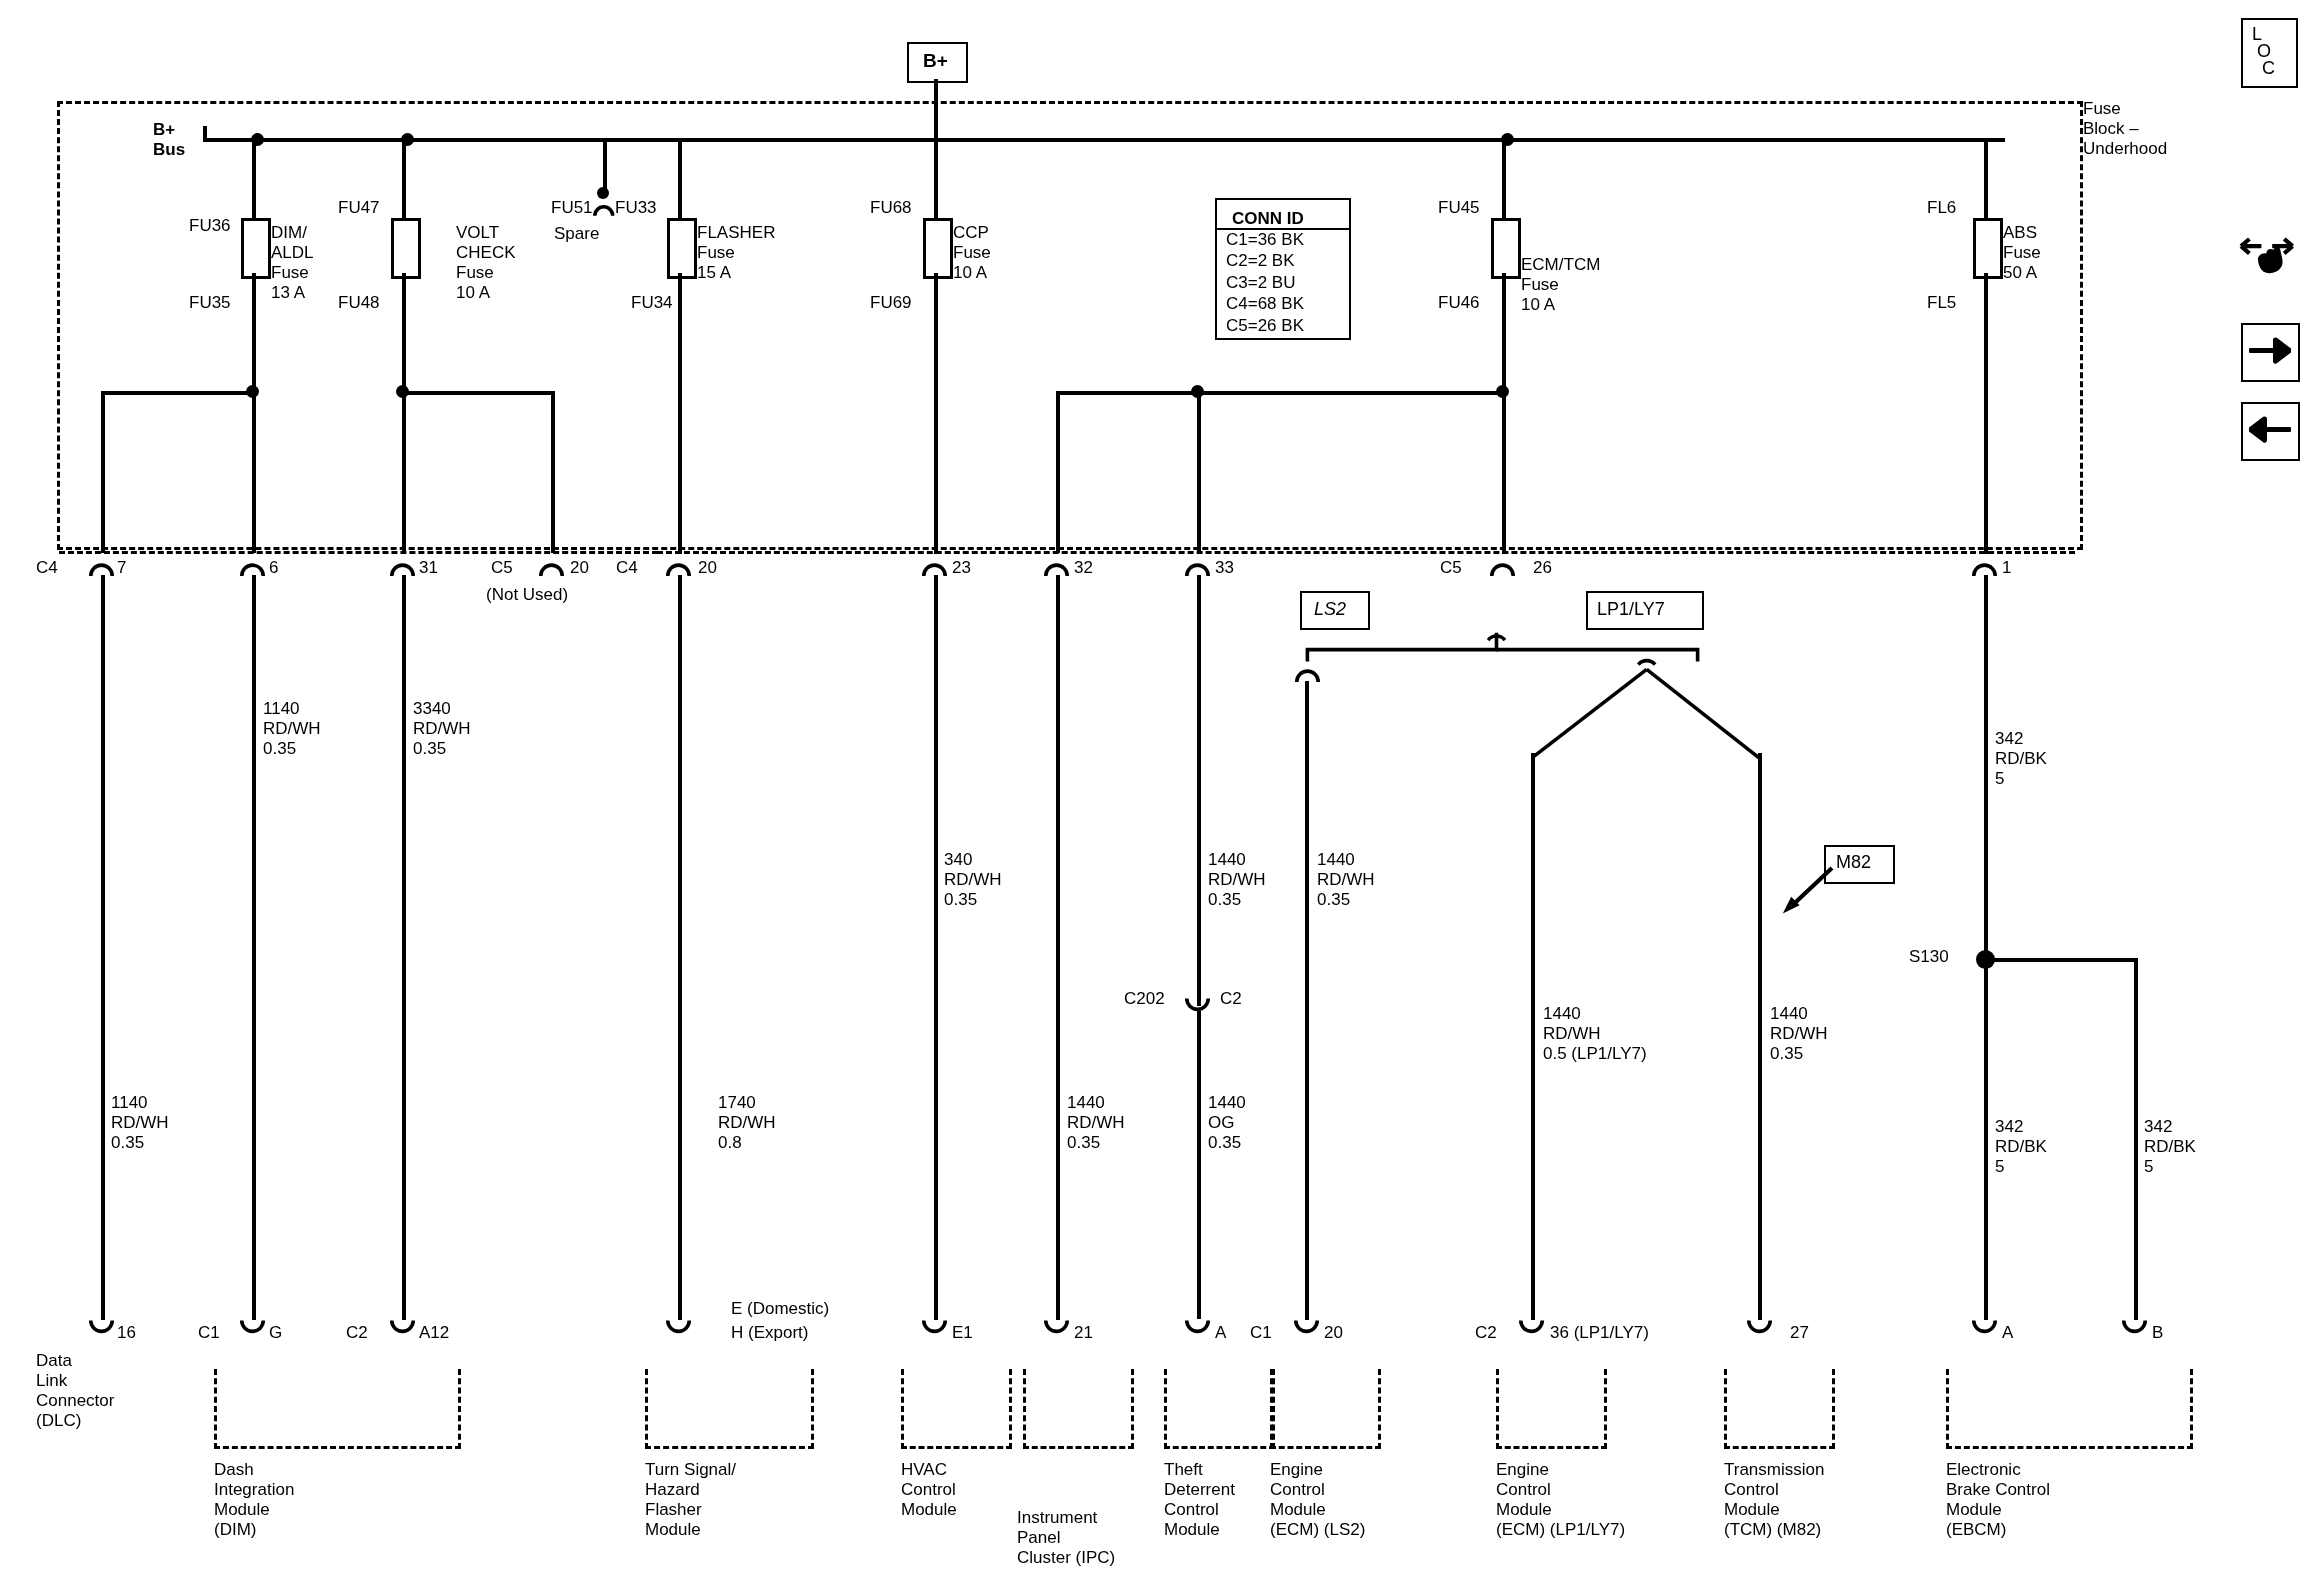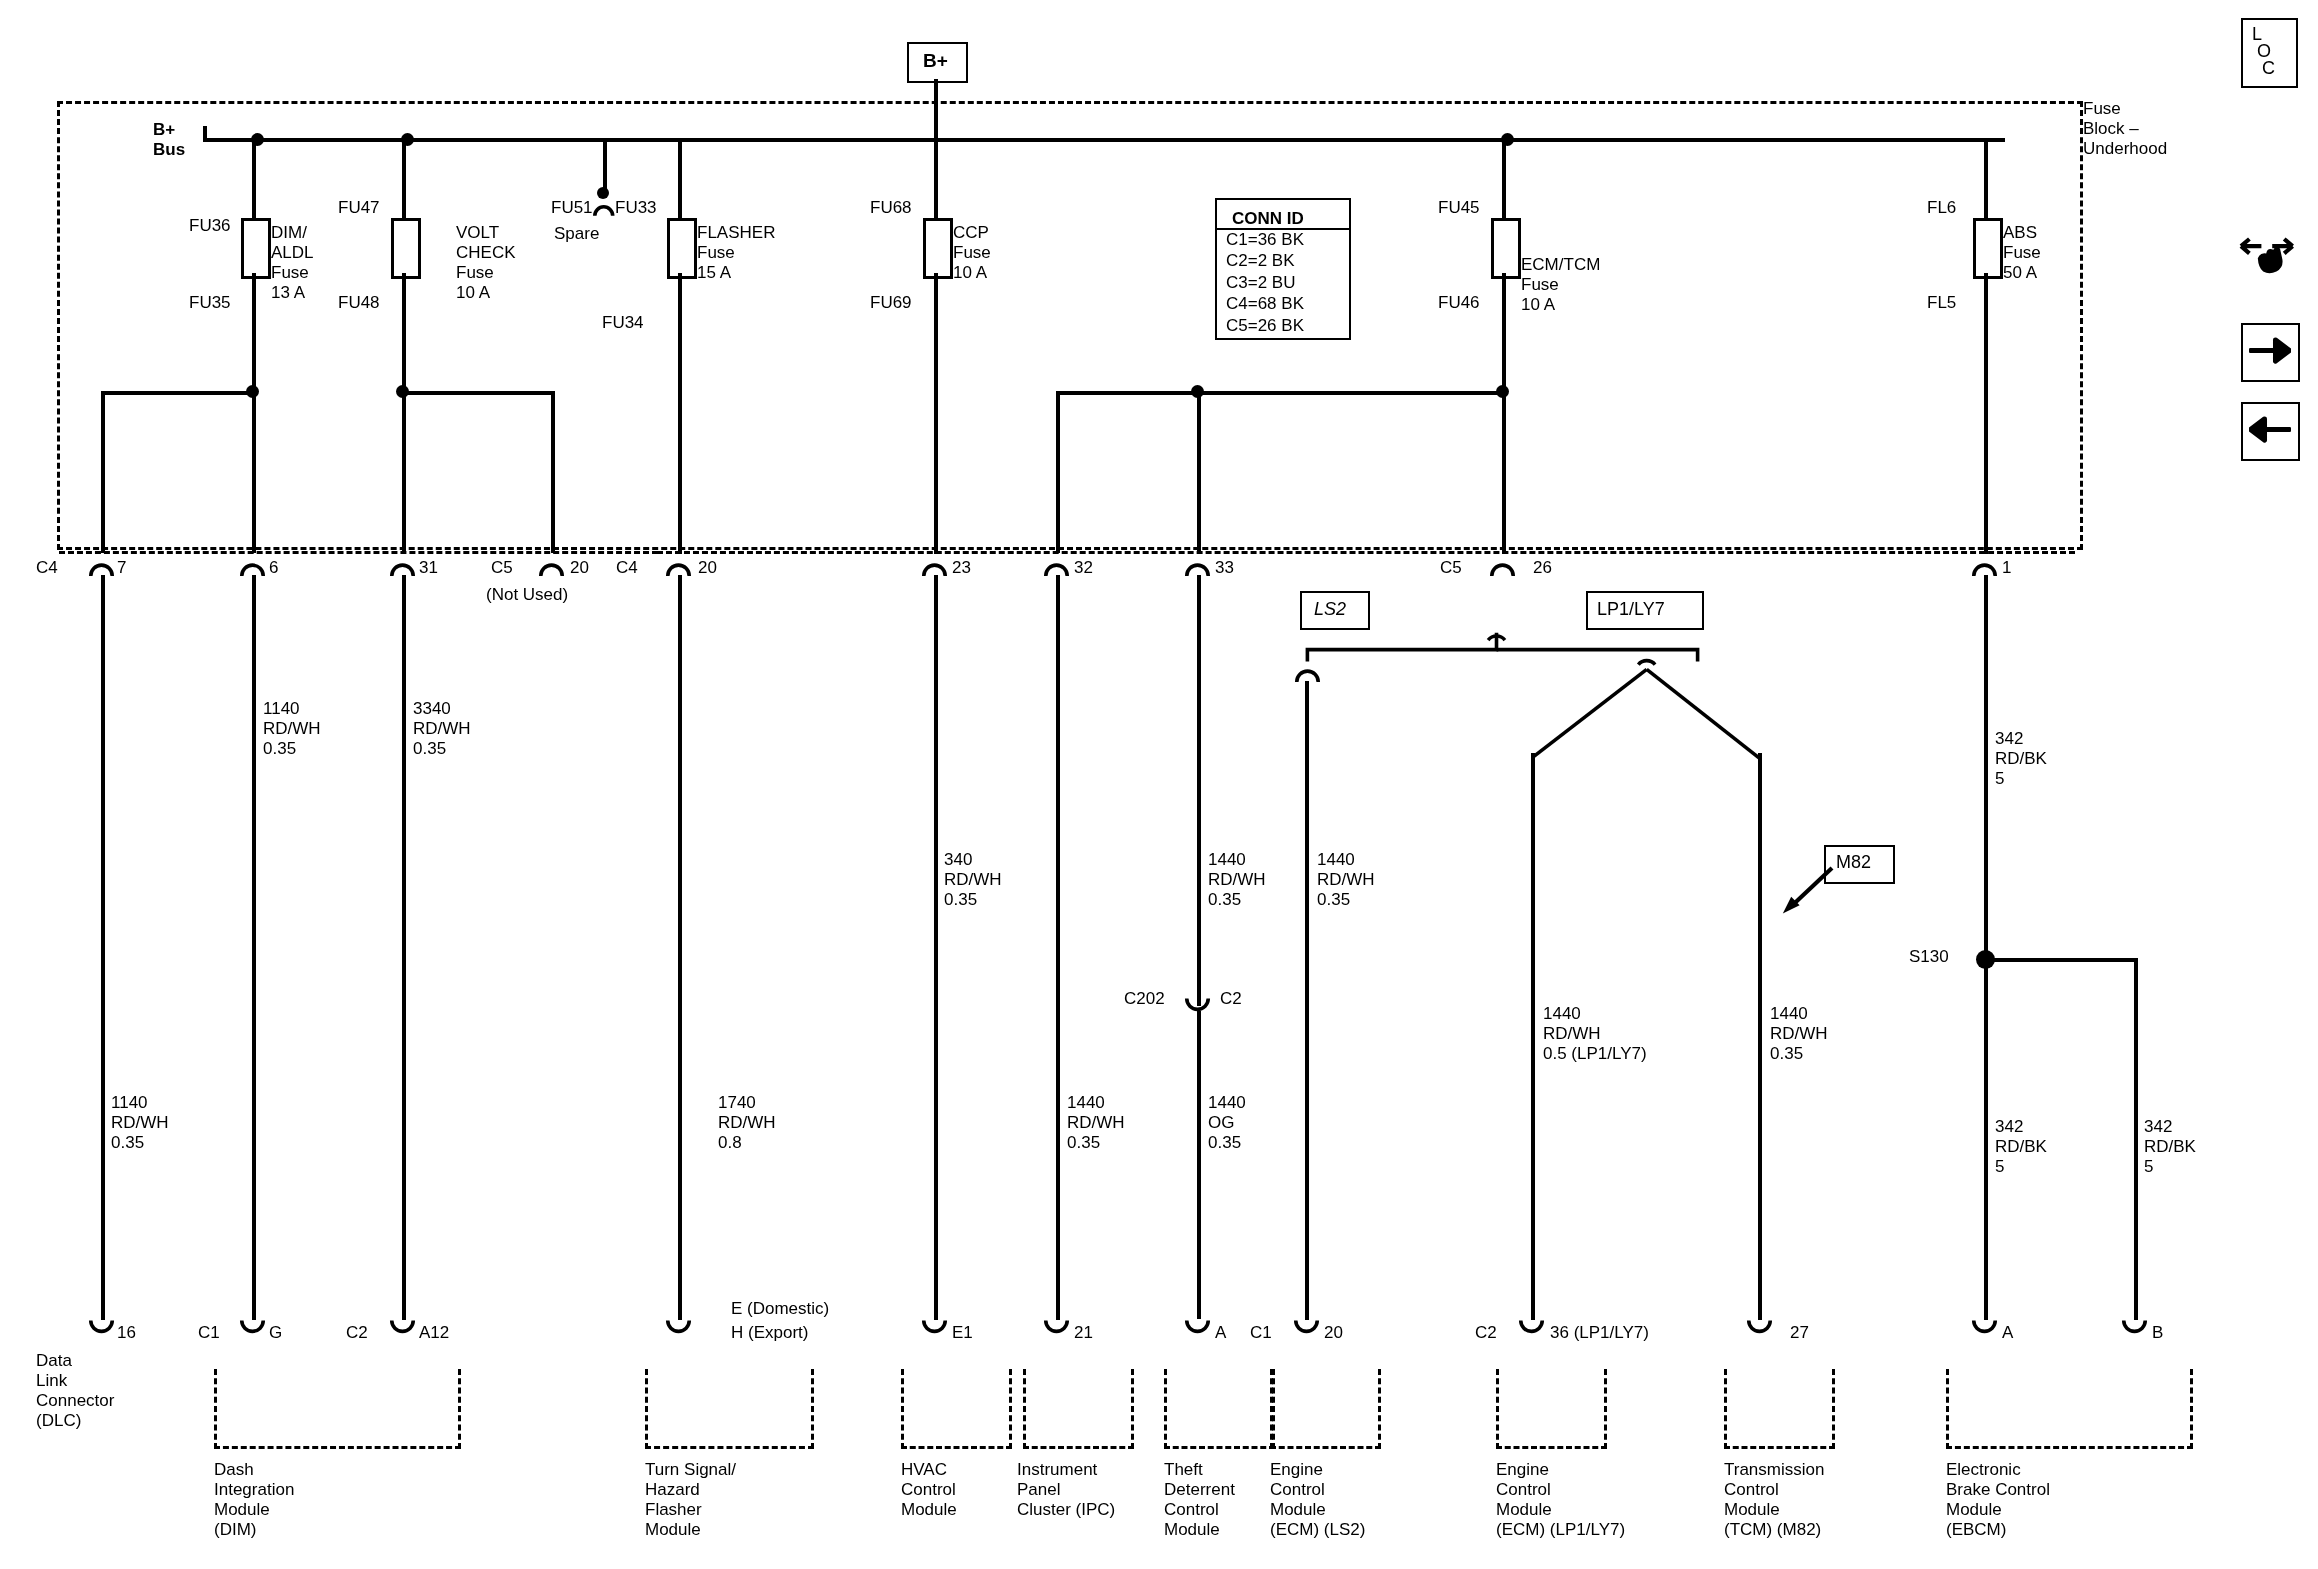--- a/index.html
+++ b/index.html
@@ -72,21 +72,21 @@
 
   <div class="lbl t28" style="left:551px;top:198px;">FU51</div>
   <div class="lbl t28" style="left:554px;top:224px;">Spare</div>
   <svg class="right-icons" style="left:590px;top:187px;" width="27.5" height="36" viewBox="0 0 46 60">
     <path d="M8 48 A14 14 0 0 1 38 48" fill="none" stroke="#000" stroke-width="6"></path>
   </svg>
   <div class="dot" style="left:597px;top:187px;width:12px;height:12px;"></div>
 
   <div class="fuse" style="left:667px;top:218px;width:24px;height:55px;"></div>
   <div class="lbl t28" style="left:615px;top:198px;">FU33</div>
-  <div class="lbl t28" style="left:602px;top:293px;margin-top:20px;">FU34</div>
+  <div class="lbl t28" style="left:631px;top:293px;">FU34</div>
   <div class="lbl t28" style="left: 697px; top: 223px; white-space: pre;">FLASHER
 Fuse
 15 A</div>
   <div class="vline" style="left:678px;top:273px;height:281px;"></div>
 
   <div class="fuse" style="left:923px;top:218px;width:24px;height:55px;"></div>
   <div class="lbl t28" style="left:870px;top:198px;">FU68</div>
   <div class="lbl t28" style="left:870px;top:293px;">FU69</div>
   <div class="lbl t28" style="left: 953px; top: 223px; white-space: pre;">CCP
 Fuse
@@ -321,21 +321,21 @@
   <div class="lbl t28" style="left: 901px; top: 1460px; white-space: pre;">HVAC
 Control
 Module</div>
 
   <svg style="position:absolute;left:1042px;top:1317px;" width="29" height="27.5" viewBox="0 0 48 46">
       <path d="M6 6 A18 18 0 0 0 42 6" fill="none" stroke="#000" stroke-width="6"></path>
     </svg>
   <div class="lbl t28" style="left:1074px;top:1323px;">21</div>
   <div class="dashbox" style="left:1023px;top:1369px;width:105px;height:77px;border-top:none;"></div>
   <div style="position:absolute;left:1039px;top:1367px;width:36px;height:6px;background:#fff;"></div>
-  <div class="lbl t28" style="left: 1017px; top: 1460px; white-space: pre;">Instrument
+  <div class="lbl t28" style="left: 1017px; top: 1508px; white-space: pre;">Instrument
 Panel
 Cluster (IPC)</div>
 
   <svg style="position:absolute;left:1183px;top:1317px;" width="29" height="27.5" viewBox="0 0 48 46">
       <path d="M6 6 A18 18 0 0 0 42 6" fill="none" stroke="#000" stroke-width="6"></path>
     </svg>
   <div class="lbl t28" style="left:1215px;top:1323px;">A</div>
   <div class="dashbox" style="left:1164px;top:1369px;width:105px;height:77px;border-top:none;"></div>
   <div style="position:absolute;left:1180px;top:1367px;width:36px;height:6px;background:#fff;"></div>
   <div class="lbl t28" style="left: 1164px; top: 1460px; white-space: pre;">Theft

